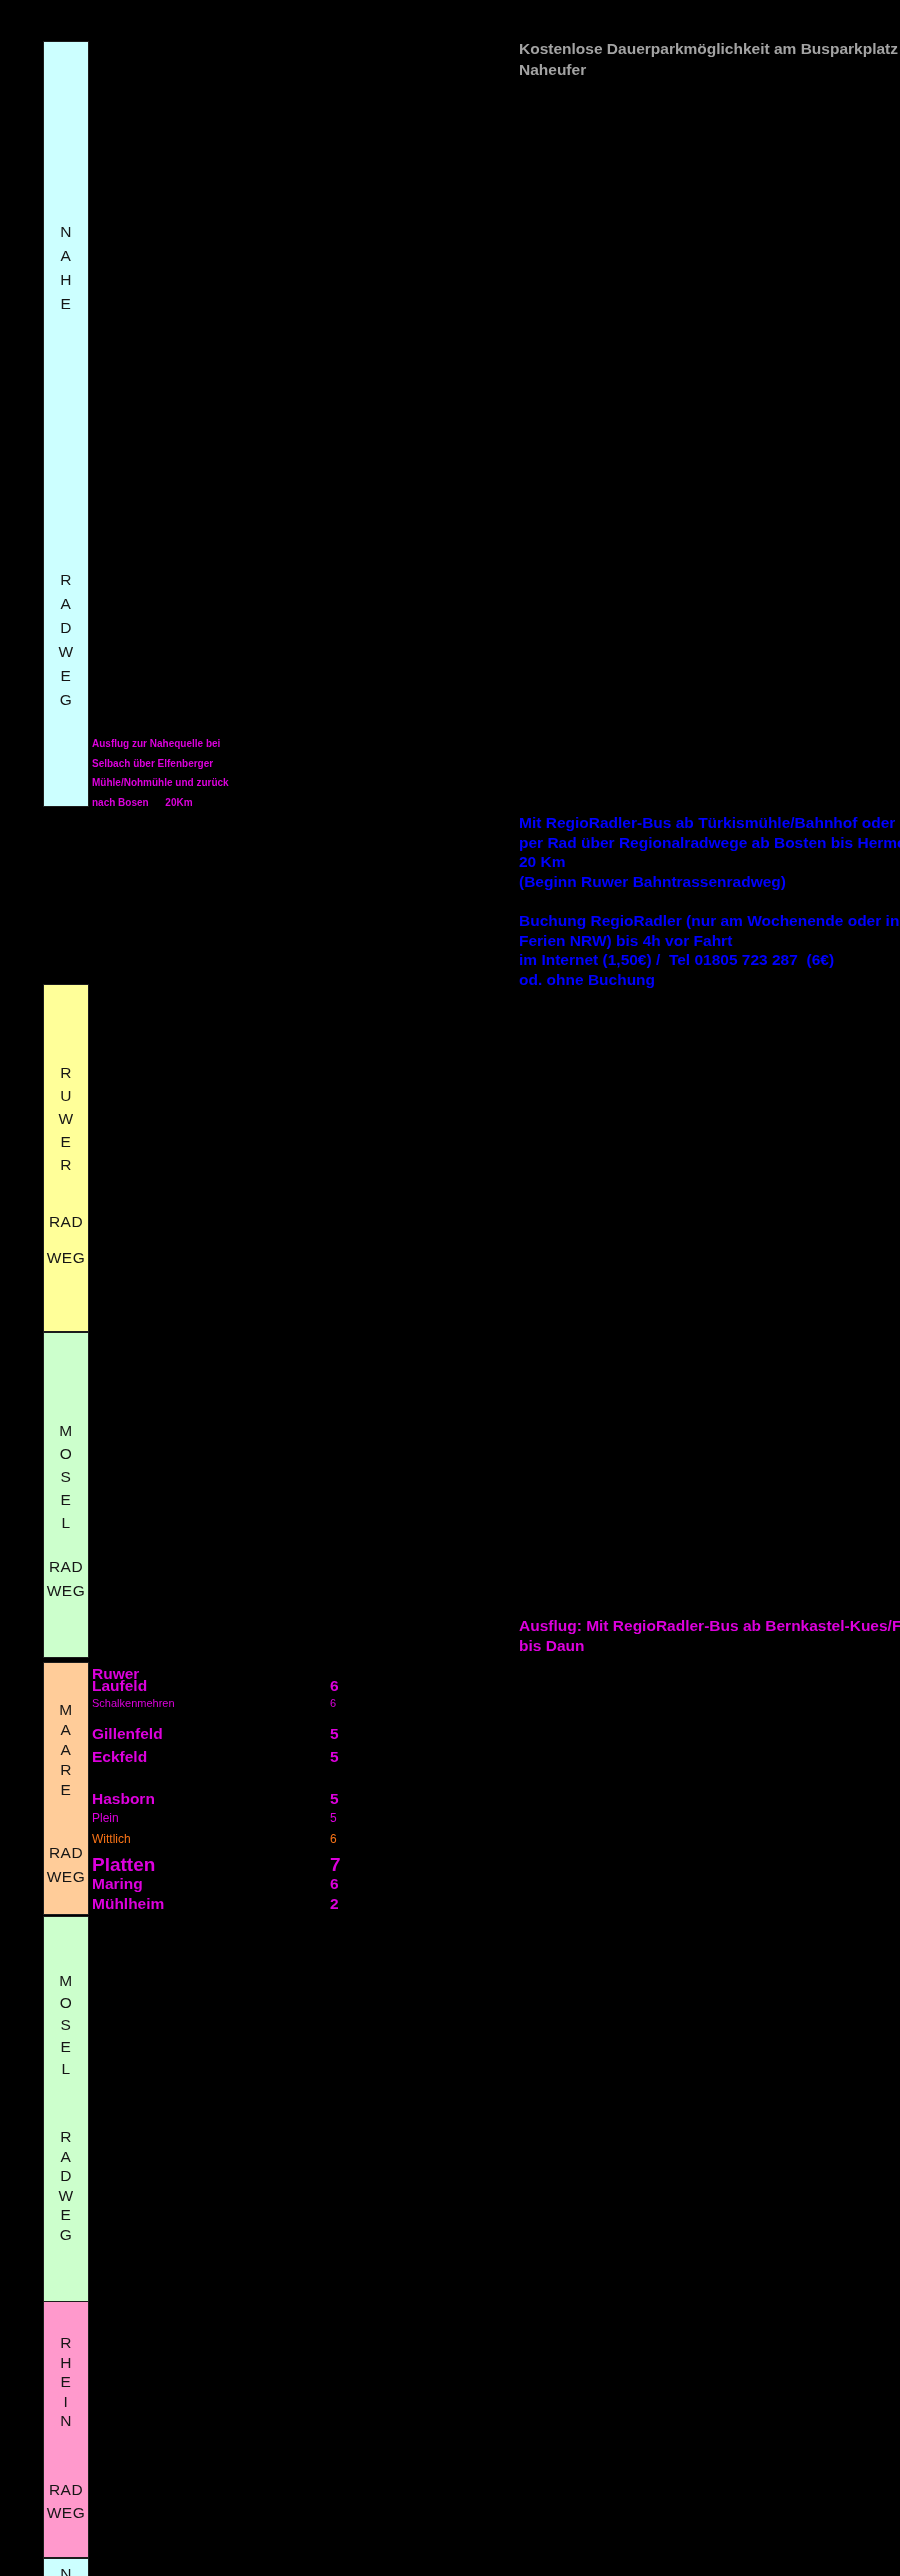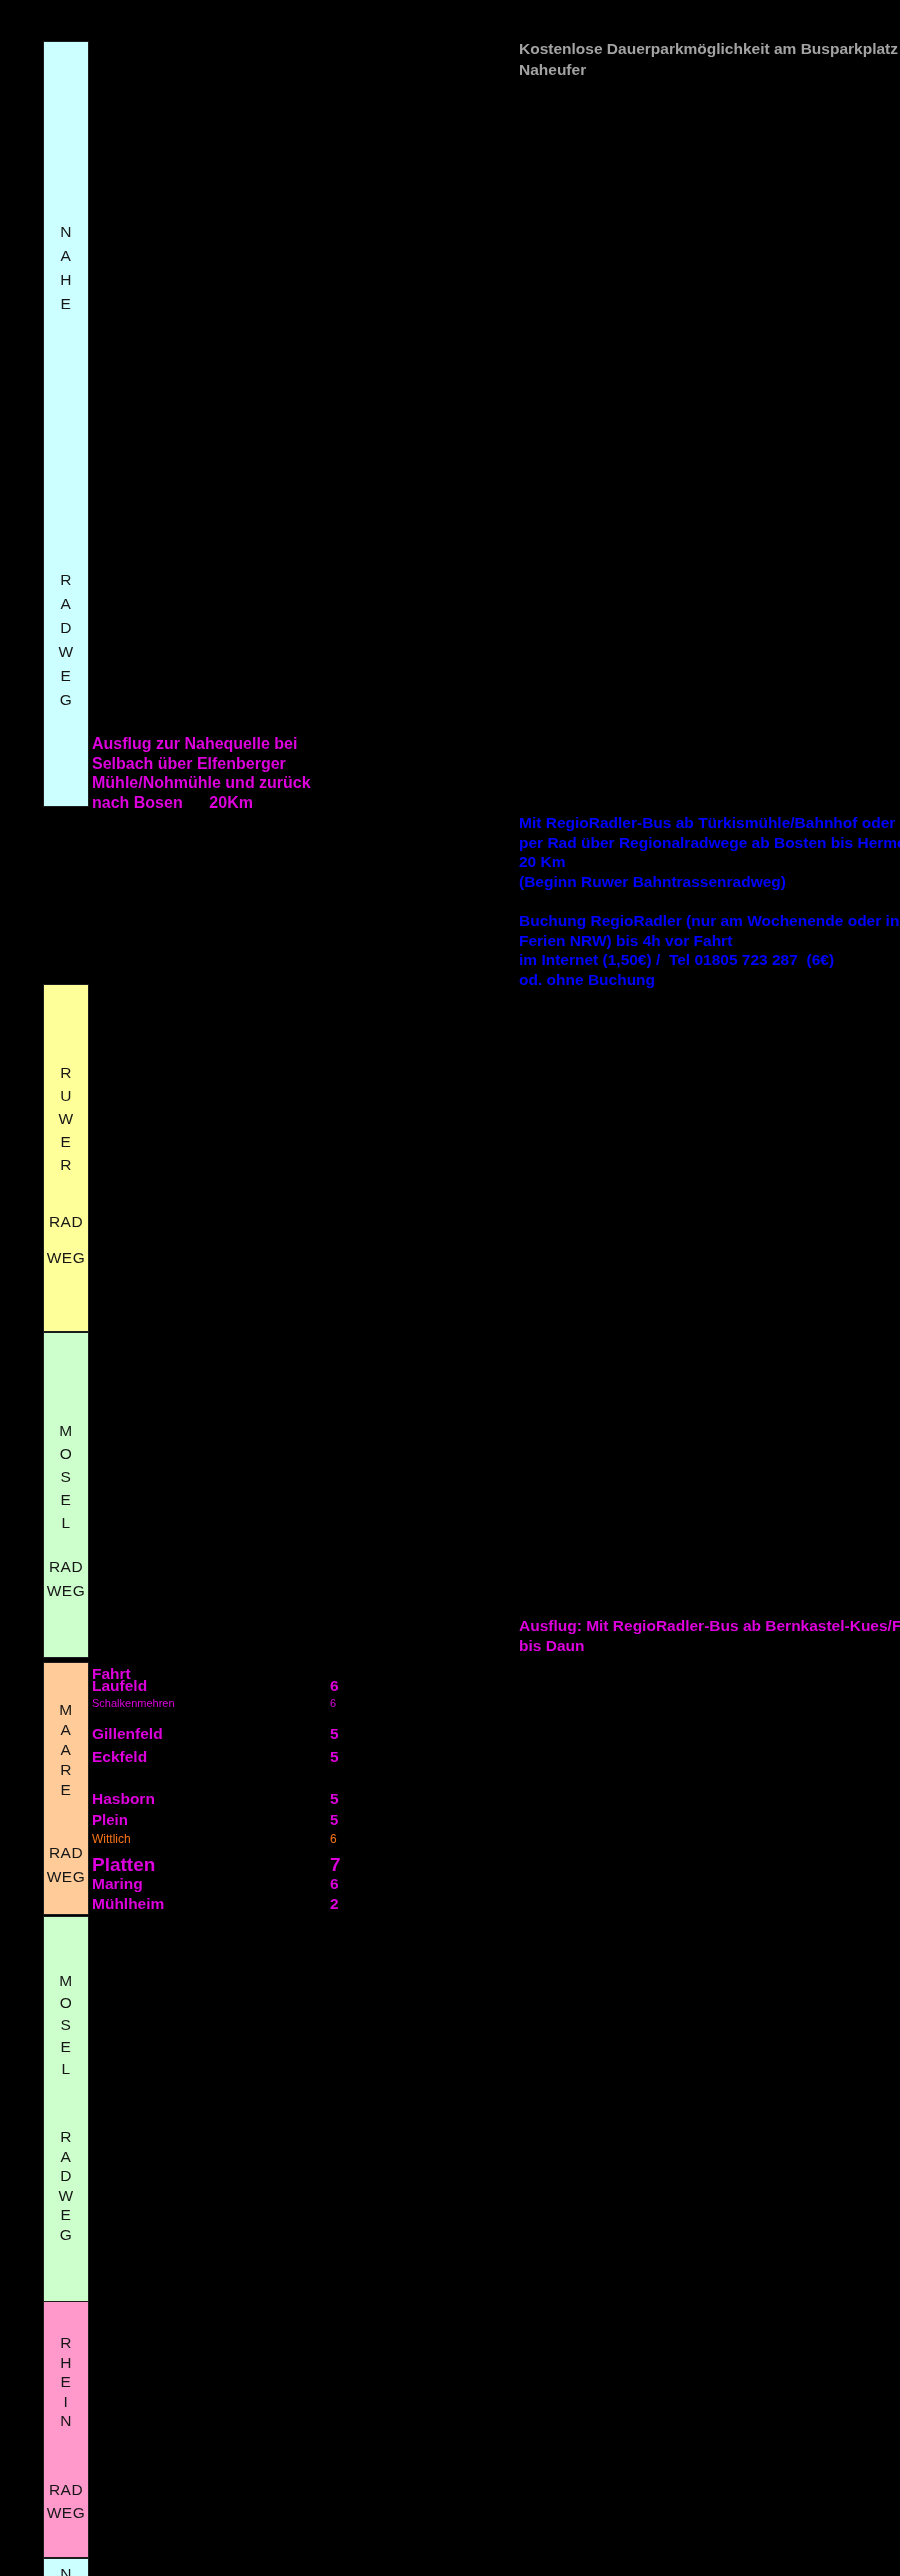--- a/index.html
+++ b/index.html
@@ -102,32 +102,32 @@
       </div>
       <div class="bar" style="left: 43px; top: 2558px; width: 46px; height: 125px; background: rgb(204, 255, 255); border-color: rgb(28, 28, 28);">
         <div class="bar-group" style="top: 4.6px; line-height: 19.6px; color: rgb(22, 22, 22);">N
 A
 H
 E</div>
       </div>
     </div>
   <div id="notes-layer">
       <div class="note" style="left: 519px; top: 39px; font-size: 15.5px; line-height: 20.6px; color: #a3a3a3;"><div>Kostenlose Dauerparkmöglichkeit am Busparkplatz</div><div>Naheufer</div></div>
-      <div class="note" style="left: 92px; top: 734px; font-size: 16px; line-height: 19.6px; color: rgb(221, 0, 221);"><div>Ausflug zur Nahequelle bei</div><div>Selbach über Elfenberger</div><div>Mühle/Nohmühle und zurück</div><div>nach Bosen      20Km</div></div>
+      <div class="note" style="left: 92px; top: 734px; font-size: 10px; line-height: 19.6px; color: rgb(221, 0, 221);"><div>Ausflug zur Nahequelle bei</div><div>Selbach über Elfenberger</div><div>Mühle/Nohmühle und zurück</div><div>nach Bosen      20Km</div></div>
       <div class="note" style="left: 519px; top: 813px; font-size: 15.5px; line-height: 19.6px; color: rgb(0, 0, 255);"><div>Mit RegioRadler-Bus ab Türkismühle/Bahnhof oder</div><div>per Rad über Regionalradwege ab Bosten bis Hermeskeil</div><div>20 Km</div><div>(Beginn Ruwer Bahntrassenradweg)</div><div> </div><div>Buchung RegioRadler (nur am Wochenende oder in den</div><div>Ferien NRW) bis 4h vor Fahrt</div><div>im Internet (1,50€) /  Tel 01805 723 287  (6€)</div><div>od. ohne Buchung</div></div>
       <div class="note" style="left: 519px; top: 1616px; font-size: 15.5px; line-height: 19.6px; color: rgb(221, 0, 221);"><div>Ausflug: Mit RegioRadler-Bus ab Bernkastel-Kues/Forum</div><div>bis Daun</div></div>
     </div>
   <div id="list-layer">
-      <div class="list-row" style="left: 92px; top: 1665px; font-size: 15.5px; font-weight: bold; color: rgb(221, 0, 221); width: 269px;"><span>Fahrt</span></div>
+      <div class="list-row" style="left: 92px; top: 1665px; font-size: 15.5px; font-weight: bold; color: rgb(221, 0, 221); width: 269px;"><span>Ruwer</span></div>
       <div class="list-row" style="left: 92px; top: 1697px; font-size: 11px; font-weight: normal; color: rgb(221, 0, 221); width: 269px;"><span>Schalkenmehren</span><span class="km" style="left: 238px;">6</span></div>
       <div class="list-row" style="left: 92px; top: 1725px; font-size: 15.5px; font-weight: bold; color: rgb(221, 0, 221); width: 269px;"><span>Gillenfeld</span><span class="km" style="left: 238px;">5</span></div>
       <div class="list-row" style="left: 92px; top: 1748px; font-size: 15.5px; font-weight: bold; color: rgb(221, 0, 221); width: 269px;"><span>Eckfeld</span><span class="km" style="left: 238px;">5</span></div>
       <div class="list-row" style="left: 92px; top: 1677px; font-size: 15.5px; font-weight: bold; color: rgb(221, 0, 221); width: 269px;"><span>Laufeld</span><span class="km" style="left: 238px;">6</span></div>
       <div class="list-row" style="left: 92px; top: 1790px; font-size: 15.5px; font-weight: bold; color: rgb(221, 0, 221); width: 269px;"><span>Hasborn</span><span class="km" style="left: 238px;">5</span></div>
-      <div class="list-row" style="left: 92px; top: 1811px; font-size: 15px; font-weight: bold; color: rgb(221, 0, 221); width: 269px;"><span>Plein</span><span class="km" style="left: 238px;">5</span></div>
+      <div class="list-row" style="left: 92px; top: 1811px; font-size: 12px; font-weight: normal; color: rgb(221, 0, 221); width: 269px;"><span>Plein</span><span class="km" style="left: 238px;">5</span></div>
       <div class="list-row" style="left: 92px; top: 1832px; font-size: 12px; font-weight: normal; color: #f97316; width: 269px;"><span>Wittlich</span><span class="km" style="left: 238px;">6</span></div>
       <div class="list-row" style="left: 92px; top: 1854px; font-size: 19px; font-weight: bold; color: rgb(221, 0, 221); width: 269px;"><span>Platten</span><span class="km" style="left: 238px;">7</span></div>
       <div class="list-row" style="left: 92px; top: 1875px; font-size: 15.5px; font-weight: bold; color: rgb(221, 0, 221); width: 269px;"><span>Maring</span><span class="km" style="left: 238px;">6</span></div>
       <div class="list-row" style="left: 92px; top: 1895px; font-size: 15.5px; font-weight: bold; color: rgb(221, 0, 221); width: 269px;"><span>Mühlheim</span><span class="km" style="left: 238px;">2</span></div>
     </div>
   <div id="table-layer"></div>
 </div>
 
 
 </body></html>

